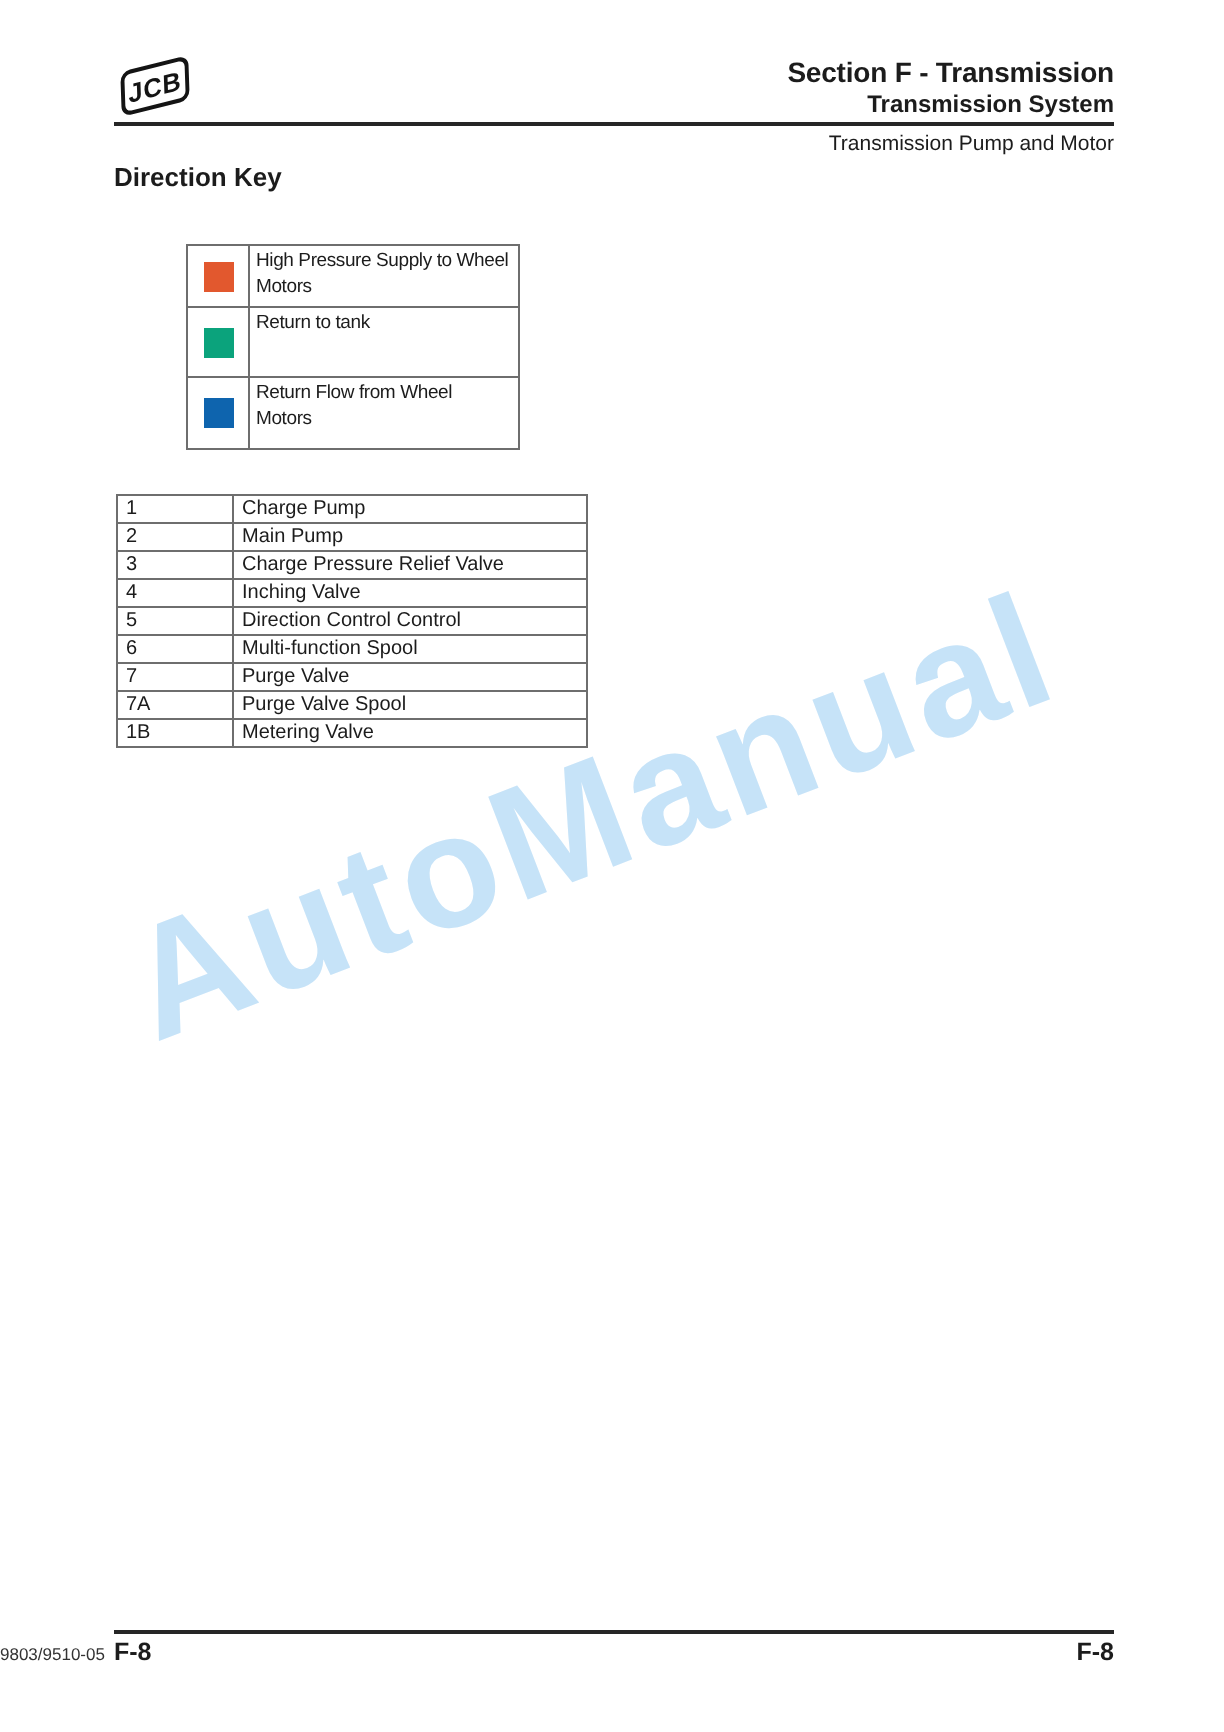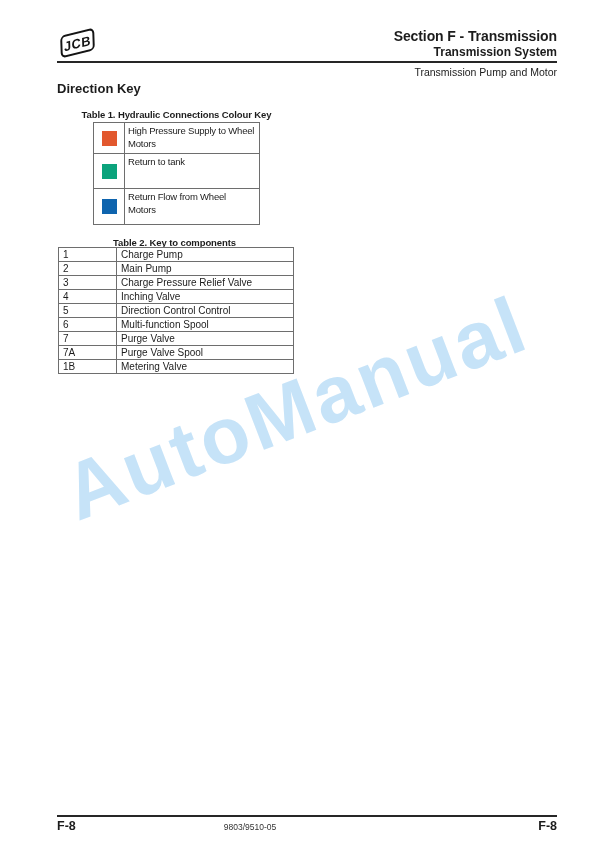--- a/index.html
+++ b/index.html
@@ -62,41 +62,40 @@
   .watermark {
     position:absolute; left:68px; top:450px;
     font-size:80px; font-weight:bold; letter-spacing:3px; white-space:nowrap;
     transform:rotate(-21deg); transform-origin:0 50%;
     user-select:none; pointer-events:none;
   }
 
   
   .footer-rule   { position:absolute; left:57px; top:815px; width:500px; height:2px; background:#262626; }
   .footer-left   { position:absolute; left:57px;  top:819px; font-size:12.5px; font-weight:bold; }
-  .footer-center { position:absolute; left:0; width:500px; top:822px; text-align:center; font-size:8.5px; color:#333; }
+  .footer-center { position:absolute; left:0; width:500px; top:822px; font-size:8.5px; color:#333; }
   .footer-right  { position:absolute; right:55px; top:819px; font-size:12.5px; font-weight:bold; }
 </style>
 </head>
 <body>
 
 <div class="page">
 
   <div class="logo">
     <span>JCB</span>
   </div>
   <div class="hdr-right">
     <div class="hdr-title">Section F - Transmission</div>
     <div class="hdr-sub">Transmission System</div>
   </div>
   <div class="hdr-rule"></div>
   <div class="hdr-topic">Transmission Pump and Motor</div>
 
   <div class="page-heading">Direction Key</div>
 
-  <div class="t1-caption">Table 1. Hydraulic Connections Colour Key</div>
   <table class="t1">
     <tbody>
         <tr class="row1">
       <td class="t1-swatch-cell">
         <div class="swatch" style="background: rgb(226, 88, 46);"></div>
       </td>
       <td class="t1-label">High Pressure Supply to Wheel
 Motors</td>
     </tr>
     <tr class="row2">
@@ -108,21 +107,20 @@
     <tr class="row3">
       <td class="t1-swatch-cell">
         <div class="swatch" style="background: rgb(14, 100, 174);"></div>
       </td>
       <td class="t1-label">Return Flow from Wheel
 Motors</td>
     </tr>
   </tbody>
     </table>
 
-  <div class="t2-caption">Table 2. Key to components</div>
   <table class="t2">
     <tbody>
         <tr>
       <td class="t2-id">1</td>
       <td>Charge Pump</td>
     </tr>
     <tr>
       <td class="t2-id">2</td>
       <td>Main Pump</td>
     </tr>

